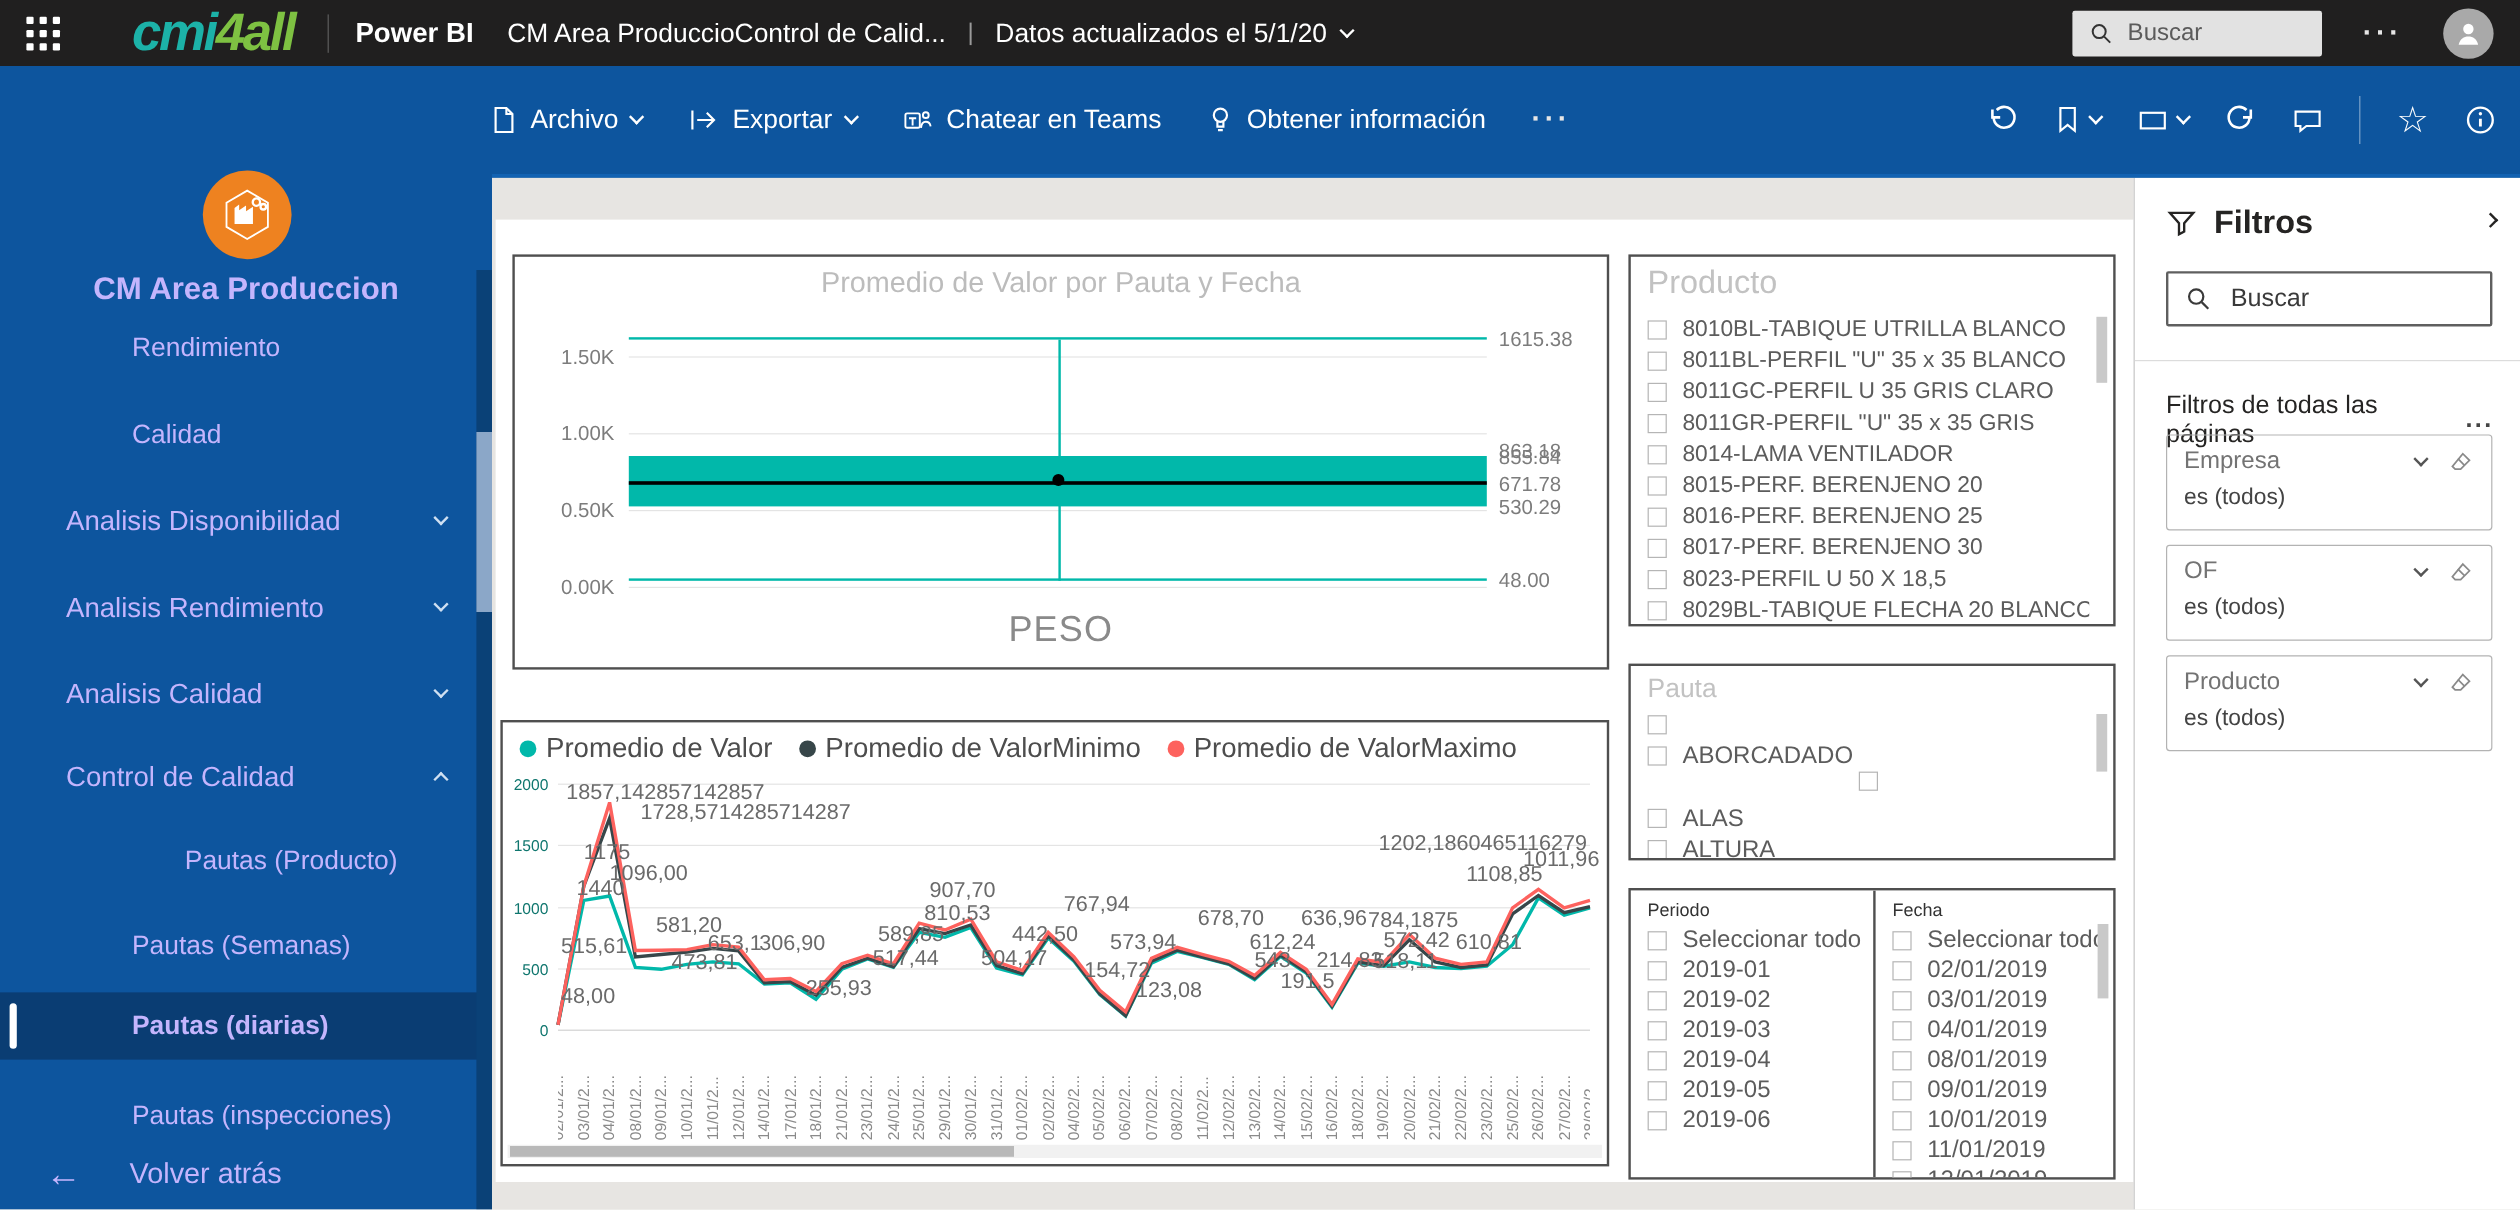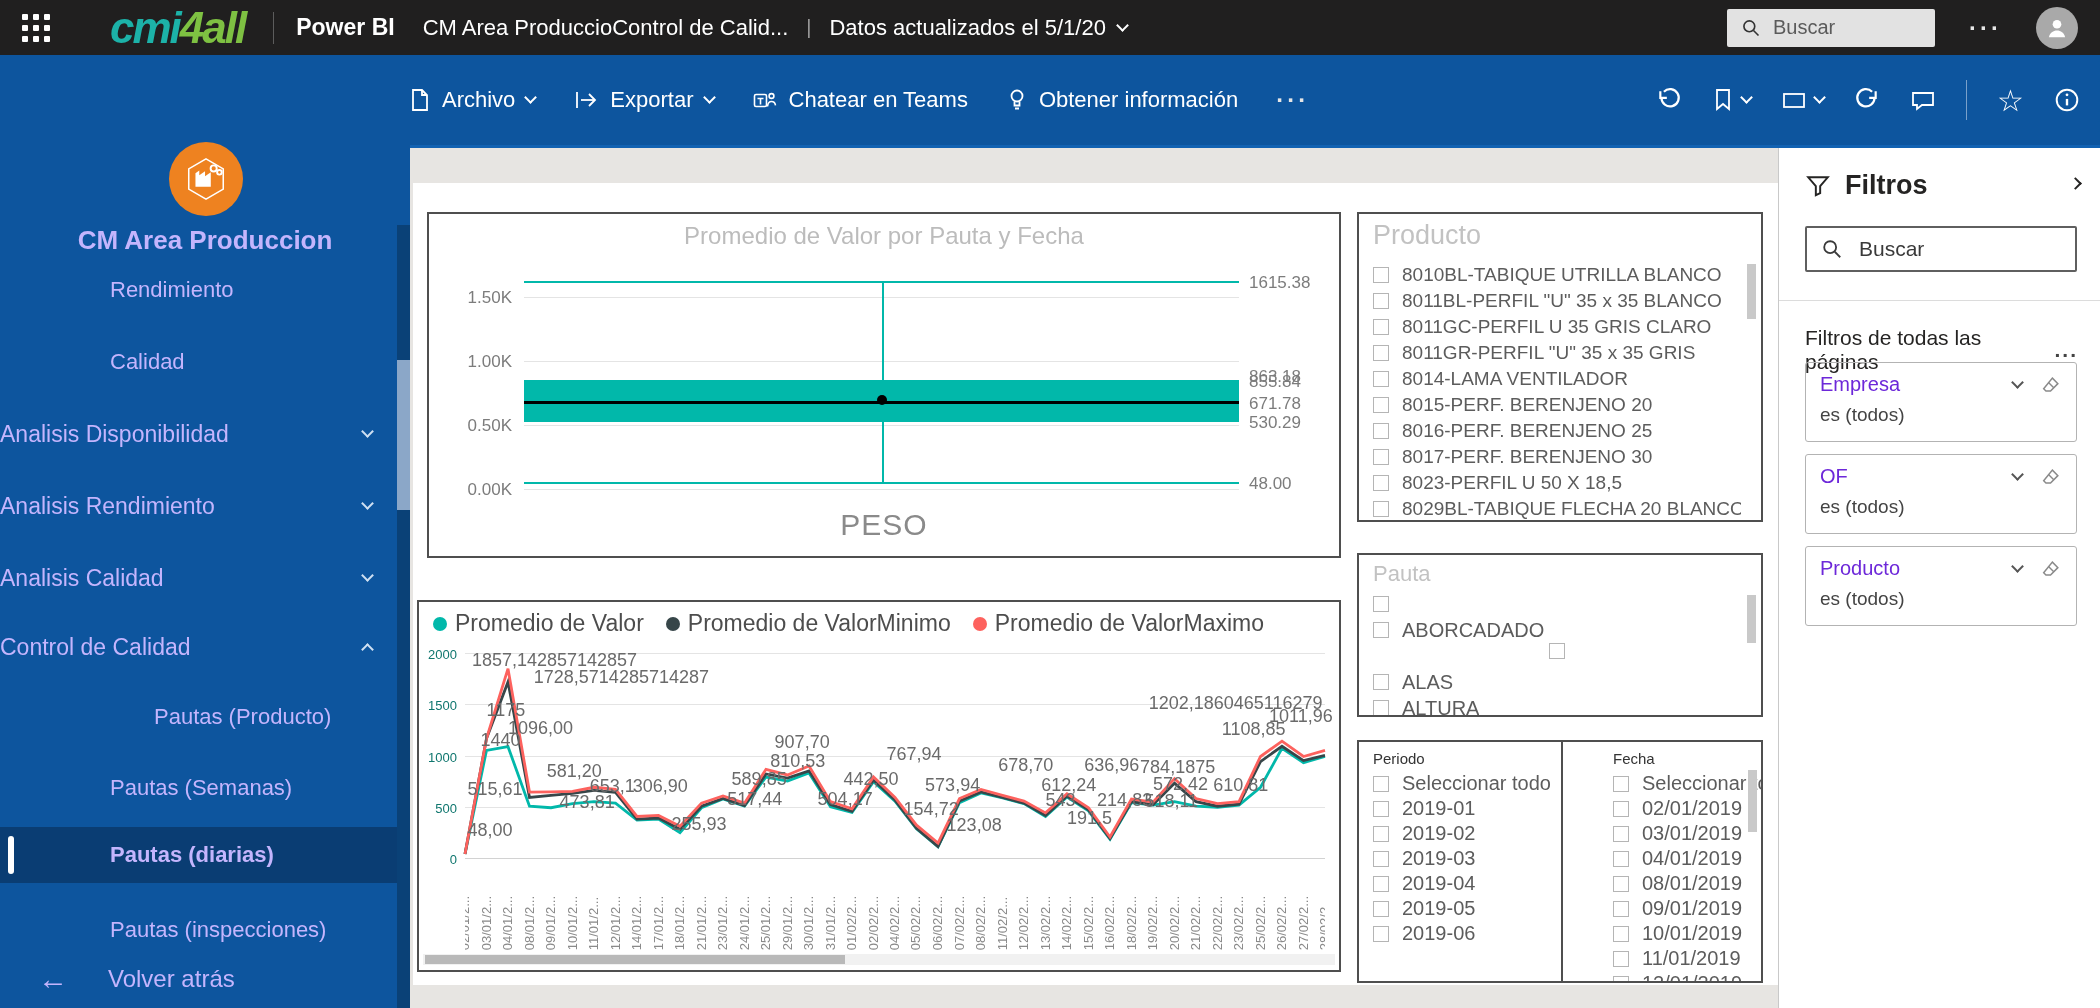--- a/index.html
+++ b/index.html
@@ -36,21 +36,21 @@
   .cv.up { transform:rotate(225deg); margin-top:4px; }
   .cv.right { transform:rotate(-45deg); }
   .cvl { display:inline-block; width:13px; height:13px; border-left:3px solid #fff; border-bottom:3px solid #fff; transform:rotate(45deg); }
   .cvl + .cvl { margin-left:-6px; }
 
   
   .sidebar { position:absolute; left:0; top:55px; width:410px; height:953px; background:#0d559e; color:#c4b5fd; z-index:25; overflow:hidden; }
   .sb-logo { position:absolute; left:169px; top:87px; width:74px; height:74px; border-radius:50%; background:#ee8220; display:flex; align-items:center; justify-content:center; }
   .sb-title { position:absolute; left:0; top:170px; width:410px; text-align:center; font-size:26px; font-weight:700; }
   .sb-menu { position:absolute; left:0; top:220px; width:410px; height:673px; overflow:hidden; }
-  .nav-item { position:absolute; left:0; width:410px; height:52px; display:flex; align-items:center; font-size:23px; cursor:pointer; }
+  .nav-item { position:absolute; left:0; width:410px; height:52px; display:flex; align-items:center; font-size:23px; padding-left:55px; cursor:pointer; }
   .nav-item.indent { padding-left:110px; font-size:22px; }
   .nav-item .lbl { flex:1; white-space:nowrap; }
   .nav-item.selected { background:#0a3d73; font-weight:700; height:56px; }
   .nav-item.selected::before { content:""; position:absolute; left:8px; top:9px; width:6px; height:38px; background:#fff; border-radius:3px; }
   .nav-chev { margin-right:38px; color:#cfe0f2; }
   .sb-back { position:absolute; left:0; top:895px; width:410px; height:58px; display:flex; align-items:center; gap:40px; padding-left:38px; font-size:24px; cursor:pointer; }
   .sb-back .arr { font-size:30px; }
   .sb-scroll { position:absolute; right:0; top:170px; width:13px; height:783px; background:#0a4177; }
   .sb-thumb { position:absolute; right:0; top:135px; width:13px; height:150px; background:#8ba7c8; }
 
@@ -107,21 +107,21 @@
 
   
   .fpane { position:absolute; left:1778px; top:148px; width:322px; height:860px; background:#fff; border-left:1px solid #c9c9c9; }
   .fp-head { position:absolute; left:26px; top:22px; right:20px; display:flex; align-items:center; gap:14px; font-size:27px; font-weight:700; color:#252423; }
   .fp-chev { margin-left:auto; color:#252423; cursor:pointer; }
   .fp-search { position:absolute; left:26px; top:78px; width:272px; height:46px; border:2px solid #5f5f5f; border-radius:2px; display:flex; align-items:center; gap:16px; padding:0 14px; font-size:21px; color:#3a3a3a; }
   .fp-divider { position:absolute; left:0; top:152px; width:100%; height:1px; background:#dcdcdc; }
   .fp-section { position:absolute; left:26px; top:178px; right:22px; display:flex; align-items:center; font-size:21px; color:#252423; }
   .fp-section .dots { margin-left:auto; color:#444; font-weight:700; letter-spacing:2px; cursor:pointer; }
   .fcard { position:absolute; left:26px; width:272px; height:80px; border:1px solid #b3b3b3; border-radius:3px; padding:10px 14px; cursor:pointer; }
-  .fcard .nm { font-size:20px; color:#6d28d9; display:flex; align-items:center; }
+  .fcard .nm { font-size:20px; color:#737373; display:flex; align-items:center; }
   .fcard .nm .ics { margin-left:auto; display:flex; gap:18px; align-items:center; color:#555; }
   .fcard .val { font-size:19px; color:#444; margin-top:8px; }
 
   svg.ic { display:block; }
 </style>
 </head>
 <body>
 
 <div class="topbar">
   <div class="waffle">
@@ -555,21 +555,21 @@
           <span class="cb"></span>
           <span class="sl-lab" style="font-size: 20px;">2019-05</span>
         </div>
         <div class="sl-row" style="height: 25px;">
           <span class="cb"></span>
           <span class="sl-lab" style="font-size: 20px;">2019-06</span>
         </div>
       </div>
   </div>
   <div class="per-div"></div>
-  <div class="per-col" style="left:204px; right:0;margin-left:36px;">
+  <div class="per-col" style="left:204px; right:0;">
     <div class="per-head">Fecha</div>
     <div id="fec-list">
         <div class="sl-row" style="height: 25px;">
           <span class="cb"></span>
           <span class="sl-lab" style="font-size: 20px;">Seleccionar todo</span>
         </div>
         <div class="sl-row" style="height: 25px;">
           <span class="cb"></span>
           <span class="sl-lab" style="font-size: 20px;">02/01/2019</span>
         </div>

